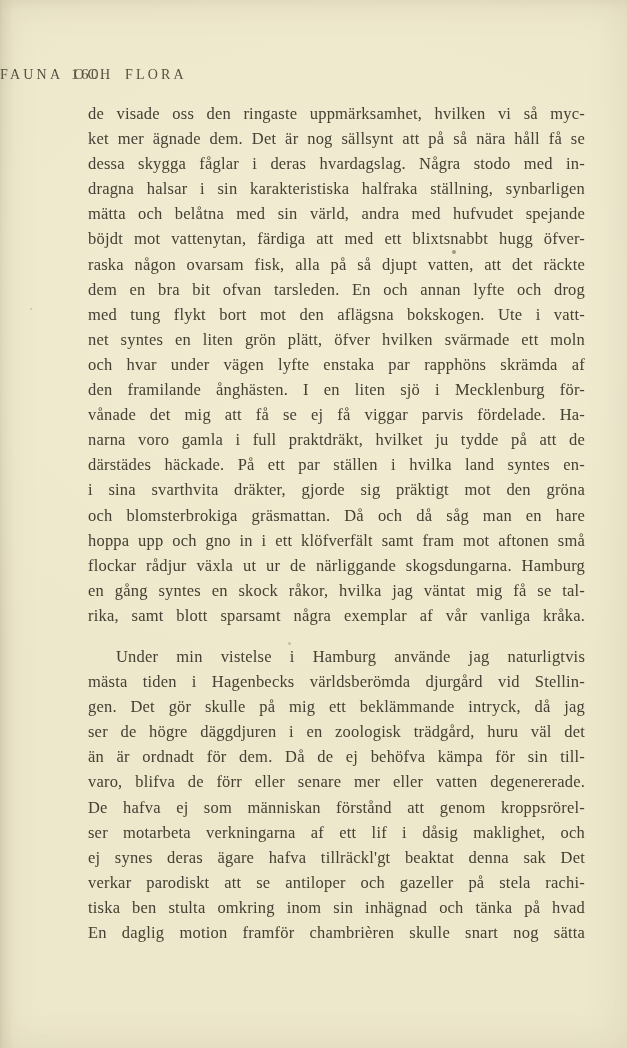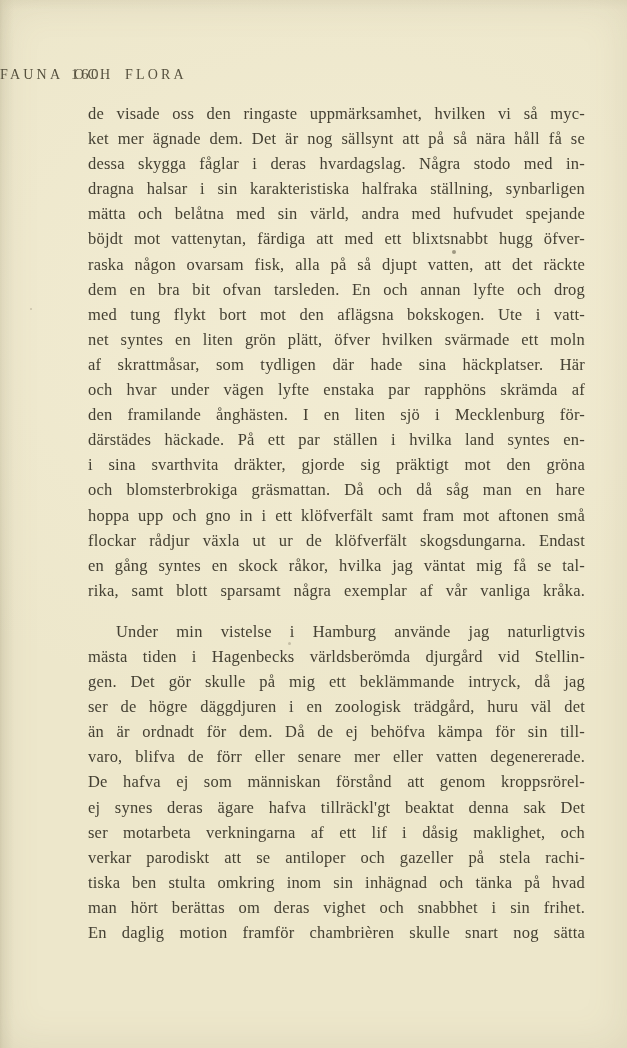--- a/index.html
+++ b/index.html
@@ -96,44 +96,44 @@
         <div class="line">de visade oss den ringaste uppmärksamhet, hvilken vi så myc-</div>
         <div class="line">ket mer ägnade dem. Det är nog sällsynt att på så nära håll få se</div>
         <div class="line">dessa skygga fåglar i deras hvardagslag. Några stodo med in-</div>
         <div class="line">dragna halsar i sin karakteristiska halfraka ställning, synbarligen</div>
         <div class="line">mätta och belåtna med sin värld, andra med hufvudet spejande</div>
         <div class="line">böjdt mot vattenytan, färdiga att med ett blixtsnabbt hugg öfver-</div>
         <div class="line">raska någon ovarsam fisk, alla på så djupt vatten, att det räckte</div>
         <div class="line">dem en bra bit ofvan tarsleden. En och annan lyfte och drog</div>
         <div class="line">med tung flykt bort mot den aflägsna bokskogen. Ute i vatt-</div>
         <div class="line">net syntes en liten grön plätt, öfver hvilken svärmade ett moln</div>
-        <div class="line">af skrattmåsar, som tydligen där hade sina häckplatser. Här</div>
         <div class="line">och hvar under vägen lyfte enstaka par rapphöns skrämda af</div>
         <div class="line">den framilande ånghästen. I en liten sjö i Mecklenburg för-</div>
+        <div class="line">vånade det mig att få se ej få viggar parvis fördelade. Ha-</div>
+        <div class="line">narna voro gamla i full praktdräkt, hvilket ju tydde på att de</div>
         <div class="line">därstädes häckade. På ett par ställen i hvilka land syntes en-</div>
         <div class="line">i sina svarthvita dräkter, gjorde sig präktigt mot den gröna</div>
         <div class="line">och blomsterbrokiga gräsmattan. Då och då såg man en hare</div>
         <div class="line">hoppa upp och gno in i ett klöfverfält samt fram mot aftonen små</div>
-        <div class="line">flockar rådjur växla ut ur de klöfverfält skogsdungarna. Endast</div>
+        <div class="line">flockar rådjur växla ut ur de närliggande skogsdungarna. Hamburg</div>
         <div class="line">en gång syntes en skock råkor, hvilka jag väntat mig få se tal-</div>
         <div class="line">rika, samt blott sparsamt några exemplar af vår vanliga kråka.</div>
       </div>
       <div class="paragraph">
         <div class="line indent">Under min vistelse i Hamburg använde jag naturligtvis</div>
         <div class="line">mästa tiden i Hagenbecks världsberömda djurgård vid Stellin-</div>
         <div class="line">gen. Det gör skulle på mig ett beklämmande intryck, då jag</div>
         <div class="line">ser de högre däggdjuren i en zoologisk trädgård, huru väl det</div>
         <div class="line">än är ordnadt för dem. Då de ej behöfva kämpa för sin till-</div>
         <div class="line">varo, blifva de förr eller senare mer eller vatten degenererade.</div>
         <div class="line">De hafva ej som människan förstånd att genom kroppsrörel-</div>
+        <div class="line">ser motarbeta verkningarna af ett lif i dåsig maklighet, och</div>
         <div class="line">ej synes deras ägare hafva tillräckl'gt beaktat denna sak  Det</div>
-        <div class="line">ser motarbeta verkningarna af ett lif i dåsig maklighet, och</div>
         <div class="line">verkar parodiskt att se antiloper och gazeller på stela rachi-</div>
         <div class="line">tiska ben stulta omkring inom sin inhägnad och tänka på hvad</div>
-        <div class="line">man hört berättas om deras vighet och snabbhet i sin frihet.</div>
         <div class="line">En daglig motion framför chambrièren skulle snart nog sätta</div>
       </div>
     </div>
 
   <span class="ink-speck speck-1"></span>
   <span class="ink-speck speck-2"></span>
   <span class="ink-speck speck-3"></span>
 
 </div>
 

